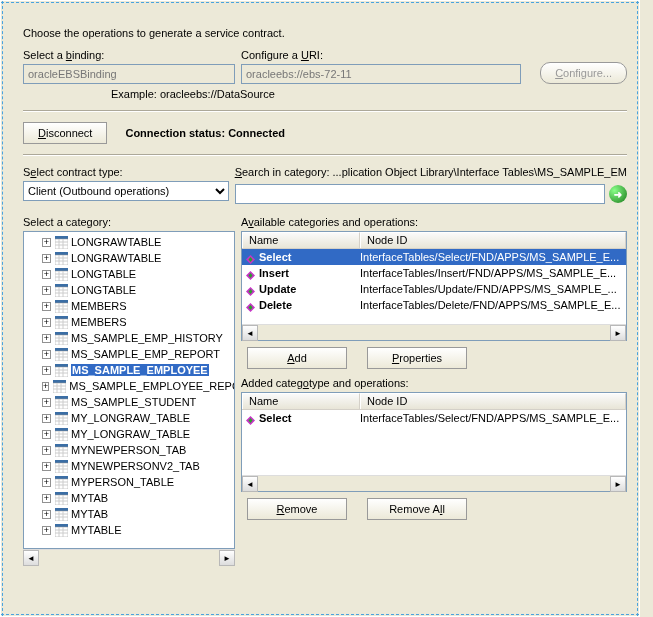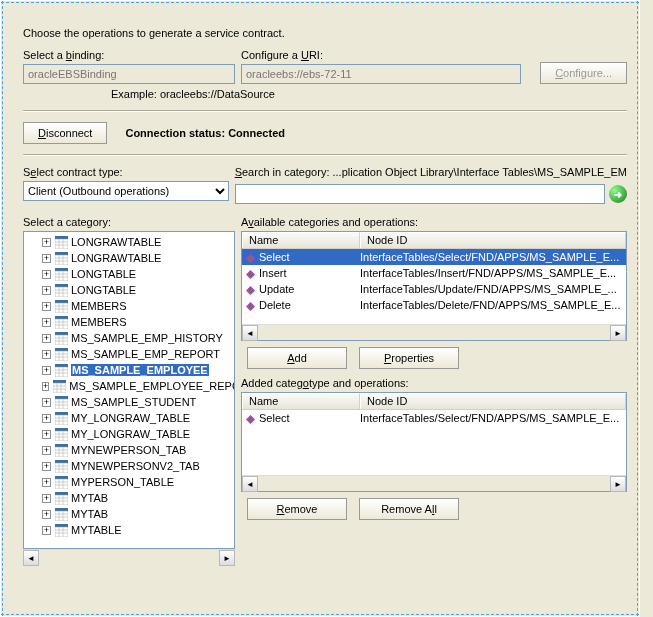--- a/index.html
+++ b/index.html
@@ -8,21 +8,21 @@
 .guide-h { position: absolute; left: 0; right: 0; border-top: 1px dashed #4aa3df; }
 .guide-v { position: absolute; top: 0; bottom: 0; border-left: 1px dashed #4aa3df; }
 .content { padding: 18px 12px 12px 22px; }
 .instruction { margin: 8px 0 10px 0; }
 .row { display: flex; align-items: center; gap: 6px; }
 .col { display: flex; flex-direction: column; }
 .label { margin-bottom: 3px; }
 .txt { height: 20px; border: 1px solid #7f9db9; background: #fff; padding: 2px 4px; }
 .txt.disabled { background: #ece9d8; color: #777; }
 .btn { height: 22px; border: 1px solid #999; background: linear-gradient(#fff,#ece9d8); padding: 0 14px; cursor: default; }
-.btn.disabled { color: #999; }
+.btn.disabled { color: #999; border-radius: 10px; }
 select { height: 20px; border: 1px solid #7f9db9; background: #fff; }
 .divider { border-top: 1px solid #aca899; border-bottom: 1px solid #fff; margin: 10px 0; }
 .status-row { display: flex; align-items: center; gap: 18px; margin: 2px 0 6px 0; }
 .status { font-weight: bold; }
 .main-cols { display: flex; gap: 6px; margin-top: 4px; }
 .leftcol { width: 212px; display: flex; flex-direction: column; }
 .rightcol { flex: 1; display: flex; flex-direction: column; }
 .tree-box { border: 1px solid #7f9db9; background: #fff; height: 318px; overflow: auto; position: relative; }
 .tree { padding: 2px 0 2px 2px; white-space: nowrap; }
 .tree-item { display: flex; align-items: center; height: 16px; padding: 0 2px; }
@@ -32,25 +32,25 @@
 .ticon svg { display:block; }
 .hscroll { height: 16px; background: #ece9d8; border-top: 1px solid #ddd; position: relative; display:flex; justify-content: space-between; }
 .hscroll .arrow { width: 16px; height: 16px; background: linear-gradient(#fff,#ddd); border:1px solid #b8b8b8; display:flex; align-items:center; justify-content:center; font-size:8px; }
 .listbox { border: 1px solid #7f9db9; background: #fff; height: 110px; display:flex; flex-direction:column; }
 .listbox.short { height: 100px; }
 .listhead { display: flex; background: #ece9d8; height: 17px; border-bottom: 1px solid #d4d0c8; }
 .listhead .colh { padding: 1px 6px; border-right: 1px solid #d4d0c8; border-top:1px solid #fff; border-left:1px solid #fff; background:linear-gradient(#fafafa,#e8e5d7); }
 .listbody { flex:1; overflow:hidden; }
 .listrow { display: flex; align-items: center; height: 16px; }
 .listrow.sel { background: #316ac5; color:#fff; }
-.lname { width: 118px; padding-left: 4px; display:flex; align-items:center; gap:4px; white-space:nowrap; }
+.lname { width: 118px; padding-left: 4px; display:flex; align-items:flex-end; gap:4px; white-space:nowrap;font-weight:bold; }
 .lnode { flex:1; white-space:nowrap; overflow:hidden; }
 .diamond { width:9px; height:9px; display:inline-block; }
 .green-go { width: 18px; height: 18px; border-radius: 50%; background: radial-gradient(circle at 30% 30%, #8f8, #1a7a1a); display:flex; align-items:center; justify-content:center; color:#fff; font-size:10px; font-weight:bold; }
-.btnrow { display:flex; gap: 12px; margin: 6px 0 8px 6px; }
+.btnrow { display:flex; gap: 20px; margin: 6px 0 8px 6px; }
 .btnrow .btn { width: 100px; text-align:center; }
 .search-label { white-space: nowrap; }
 .search-row { display:flex; align-items:center; gap:4px; margin-top:3px; }
 .search-input { flex:1; }
 .example { margin: 4px 0 0 0; }
 .topgrid { display:flex; gap:6px; }
 .topgrid .c1 { width: 212px; }
 .topgrid .c2 { width: 280px; }
 .topgrid .c3 { flex:1; display:flex; align-items:flex-end; justify-content:flex-end; }
 u.ak { text-decoration: underline; }

